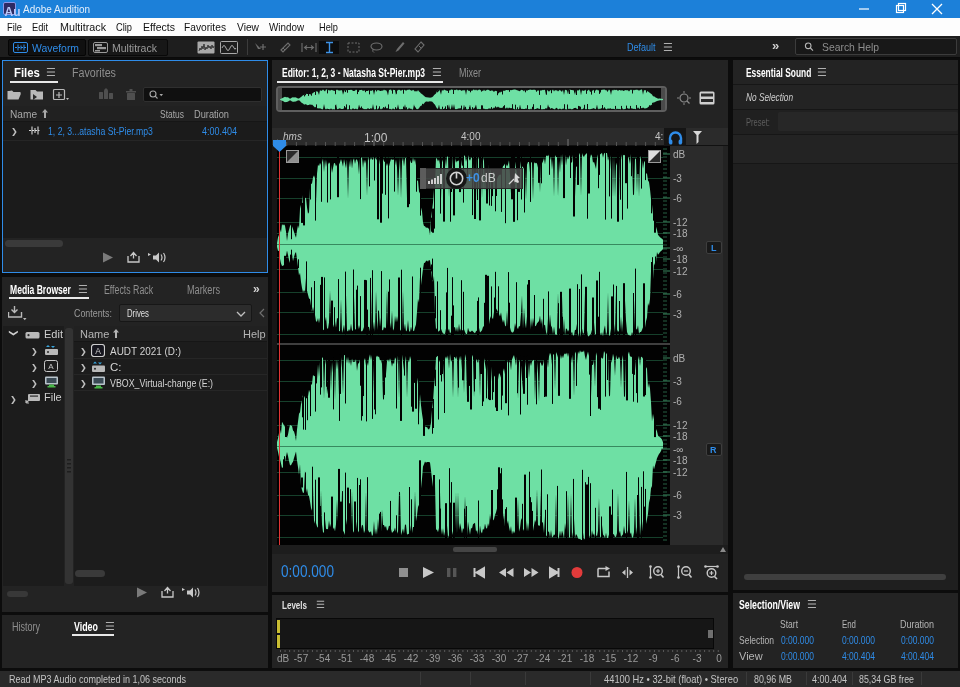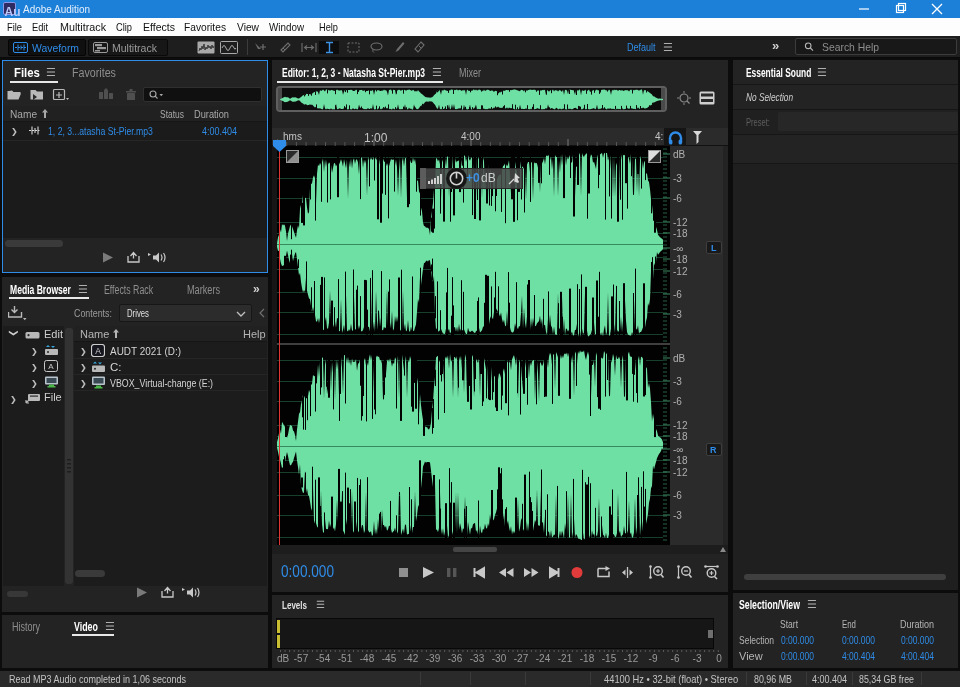--- a/index.html
+++ b/index.html
@@ -468,21 +468,21 @@
       <line x1="300.7" y1="14" x2="300.7" y2="18" stroke="#555" stroke-width="1"></line>
       <line x1="310.4" y1="14" x2="310.4" y2="18" stroke="#555" stroke-width="1"></line>
       <line x1="320.1" y1="14" x2="320.1" y2="18" stroke="#555" stroke-width="1"></line>
       <line x1="329.8" y1="14" x2="329.8" y2="18" stroke="#555" stroke-width="1"></line>
       <line x1="339.5" y1="14" x2="339.5" y2="18" stroke="#555" stroke-width="1"></line>
       <line x1="349.2" y1="14" x2="349.2" y2="18" stroke="#555" stroke-width="1"></line>
       <line x1="358.9" y1="14" x2="358.9" y2="18" stroke="#555" stroke-width="1"></line>
       <line x1="368.6" y1="14" x2="368.6" y2="18" stroke="#555" stroke-width="1"></line>
       <line x1="378.3" y1="14" x2="378.3" y2="18" stroke="#555" stroke-width="1"></line>
     </svg>
-<div class="txt" style="left:283px;top:131px;font-size:10px;color:#c4c4c4;">hms</div>
+<div class="txt" style="left:283px;top:131px;font-size:10px;color:#c4c4c4;font-style:italic;">hms</div>
 <div class="txt" style="left:364px;top:131px;font-size:12px;color:#c4c4c4;">1:00</div>
 <div class="txt" style="left:461px;top:131px;font-size:10px;color:#c4c4c4;">4:00</div>
 <div class="txt" style="left:558px;top:145px;font-size:10px;color:#c4c4c4;font-weight:bold;">3:00</div>
 <div class="txt" style="left:655px;top:131px;font-size:10px;color:#c4c4c4;">4:</div>
 <div class="abs" style="left:664px;top:128px;width:22px;height:19px;background:#151515;"></div>
 <svg class="abs" style="left:668px;top:131px;" width="15" height="14">
   <path d="M2 12 V7 a5.5 5.5 0 0 1 11 0 V12" stroke="#2f8ce8" stroke-width="2.4" fill="none"></path>
   <rect x="1" y="8.5" width="3.4" height="5" rx="1.5" fill="#2f8ce8"></rect>
   <rect x="10.6" y="8.5" width="3.4" height="5" rx="1.5" fill="#2f8ce8"></rect>
 </svg>

